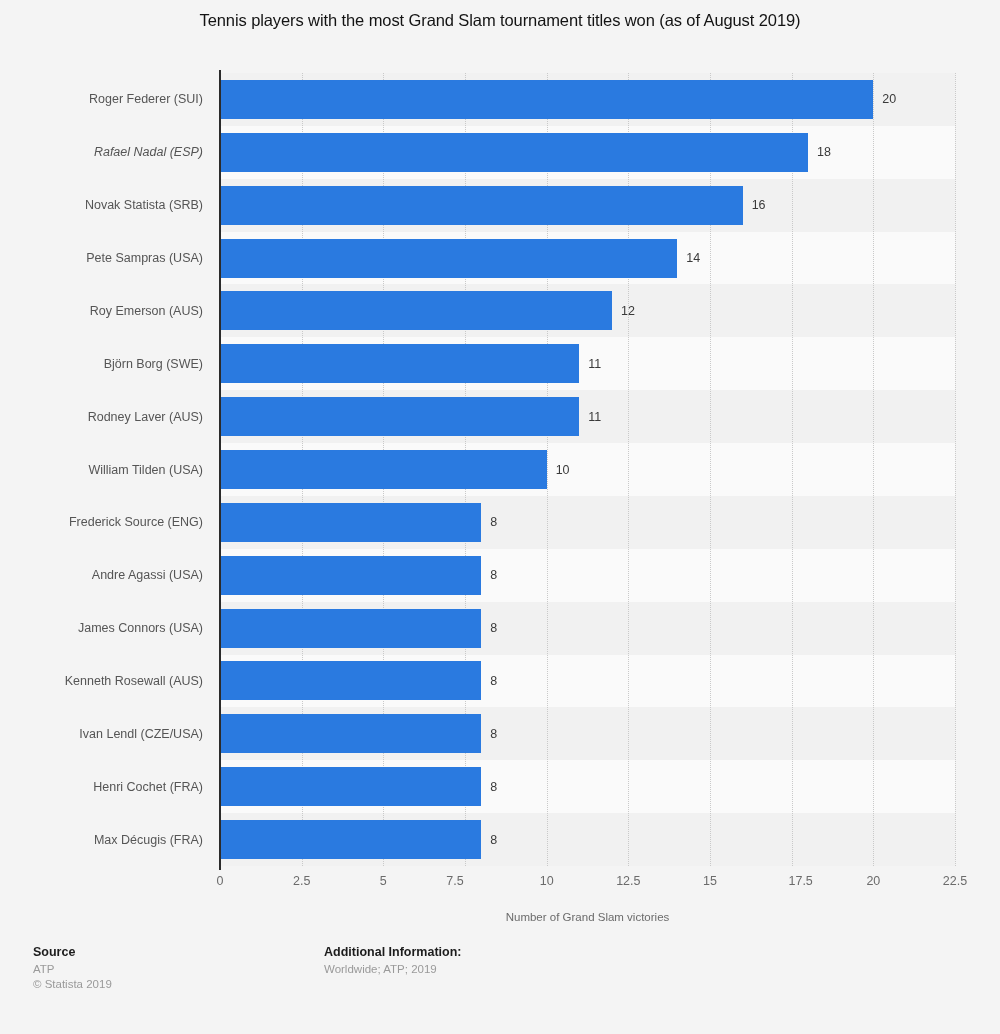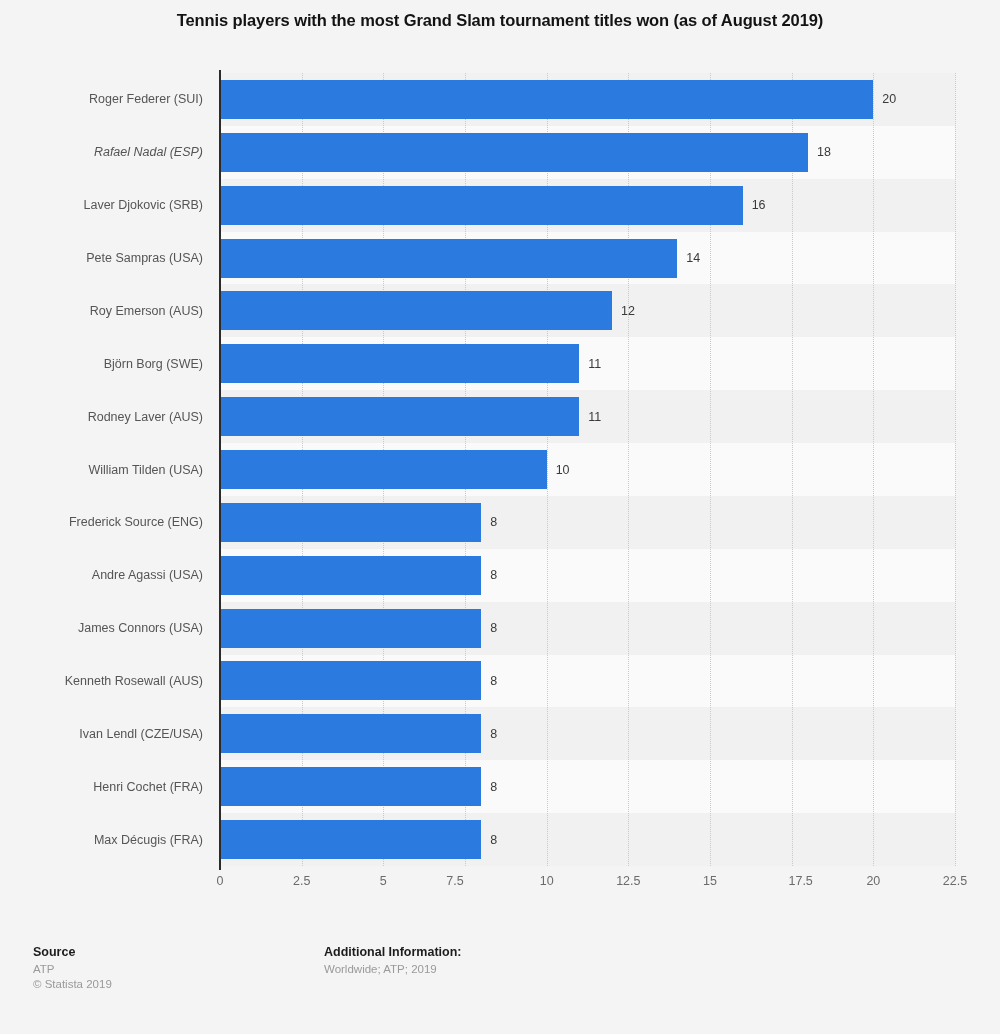--- a/index.html
+++ b/index.html
@@ -16,21 +16,21 @@
   }
 
   
   #chart-title {
     position: absolute;
     left: 0;
     top: 11px;
     width: 1000px;
     text-align: center;
     font-size: 16.5px;
-    font-weight: bold;
+    font-weight: normal;
     color: #131313;
     letter-spacing: -0.1px;
   }
 
   
   #chart-area {
     position: absolute;
     left: 0;
     top: 0;
     width: 1000px;
@@ -192,21 +192,21 @@
         <div class="bar" style="top: 641.333px; height: 39px; width: 261.333px; background: rgb(42, 122, 224);"></div>
         <div class="bar" style="top: 694.2px; height: 39px; width: 261.333px; background: rgb(42, 122, 224);"></div>
         <div class="bar" style="top: 747.067px; height: 39px; width: 261.333px; background: rgb(42, 122, 224);"></div>
       </div>
   </div>
 
   <div id="y-axis-line"></div>
   <div id="cat-labels">
       <div class="cat-label" style="top: 99.4333px;">Roger Federer (SUI)</div>
       <div class="cat-label" style="top: 152.3px; font-style: italic;">Rafael Nadal (ESP)</div>
-      <div class="cat-label" style="top: 205.167px;">Laver Djokovic (SRB)</div>
+      <div class="cat-label" style="top: 205.167px;">Novak Statista (SRB)</div>
       <div class="cat-label" style="top: 258.033px;">Pete Sampras (USA)</div>
       <div class="cat-label" style="top: 310.9px;">Roy Emerson (AUS)</div>
       <div class="cat-label" style="top: 363.767px;">Björn Borg (SWE)</div>
       <div class="cat-label" style="top: 416.633px;">Rodney Laver (AUS)</div>
       <div class="cat-label" style="top: 469.5px;">William Tilden (USA)</div>
       <div class="cat-label" style="top: 522.367px;">Frederick Source (ENG)</div>
       <div class="cat-label" style="top: 575.233px;">Andre Agassi (USA)</div>
       <div class="cat-label" style="top: 628.1px;">James Connors (USA)</div>
       <div class="cat-label" style="top: 680.967px;">Kenneth Rosewall (AUS)</div>
       <div class="cat-label" style="top: 733.833px;">Ivan Lendl (CZE/USA)</div>
@@ -236,20 +236,21 @@
       <div class="x-tick-label" style="left: 383.333px;">5</div>
       <div class="x-tick-label" style="left: 455px;">7.5</div>
       <div class="x-tick-label" style="left: 546.667px;">10</div>
       <div class="x-tick-label" style="left: 628.333px; text-align: right;">12.5</div>
       <div class="x-tick-label" style="left: 710px;">15</div>
       <div class="x-tick-label" style="left: 791.667px; margin-left: 9px;">17.5</div>
       <div class="x-tick-label" style="left: 873.333px;">20</div>
       <div class="x-tick-label" style="left: 955px;">22.5</div>
     </div>
 
+  <div id="x-axis-title">Number of Grand Slam victories</div>
 </div>
 
 <div id="footer">
   <div class="foot-col" id="foot-source">
     <div class="foot-head">Source</div>
     <div class="foot-line">ATP</div>
     <div class="foot-line">© Statista 2019</div>
   </div>
   <div class="foot-col" id="foot-additional">
     <div class="foot-head">Additional Information:</div>

